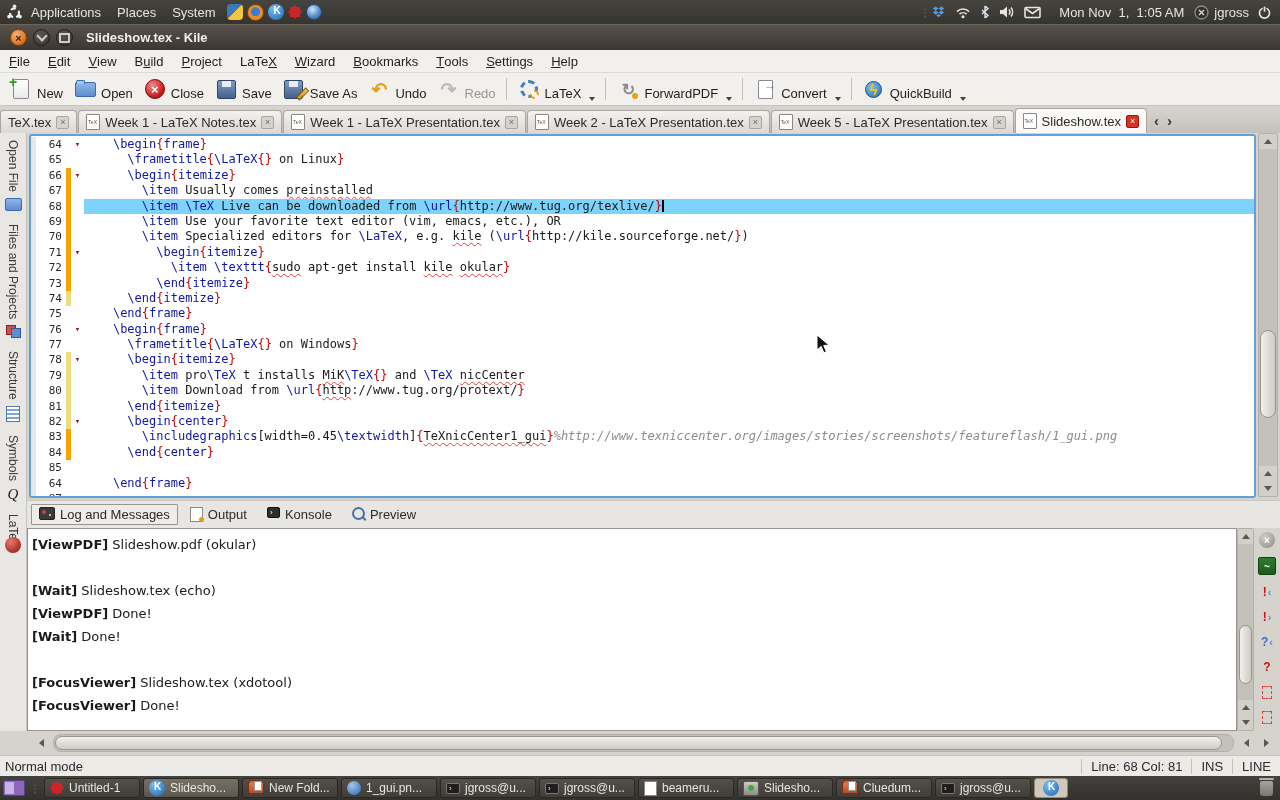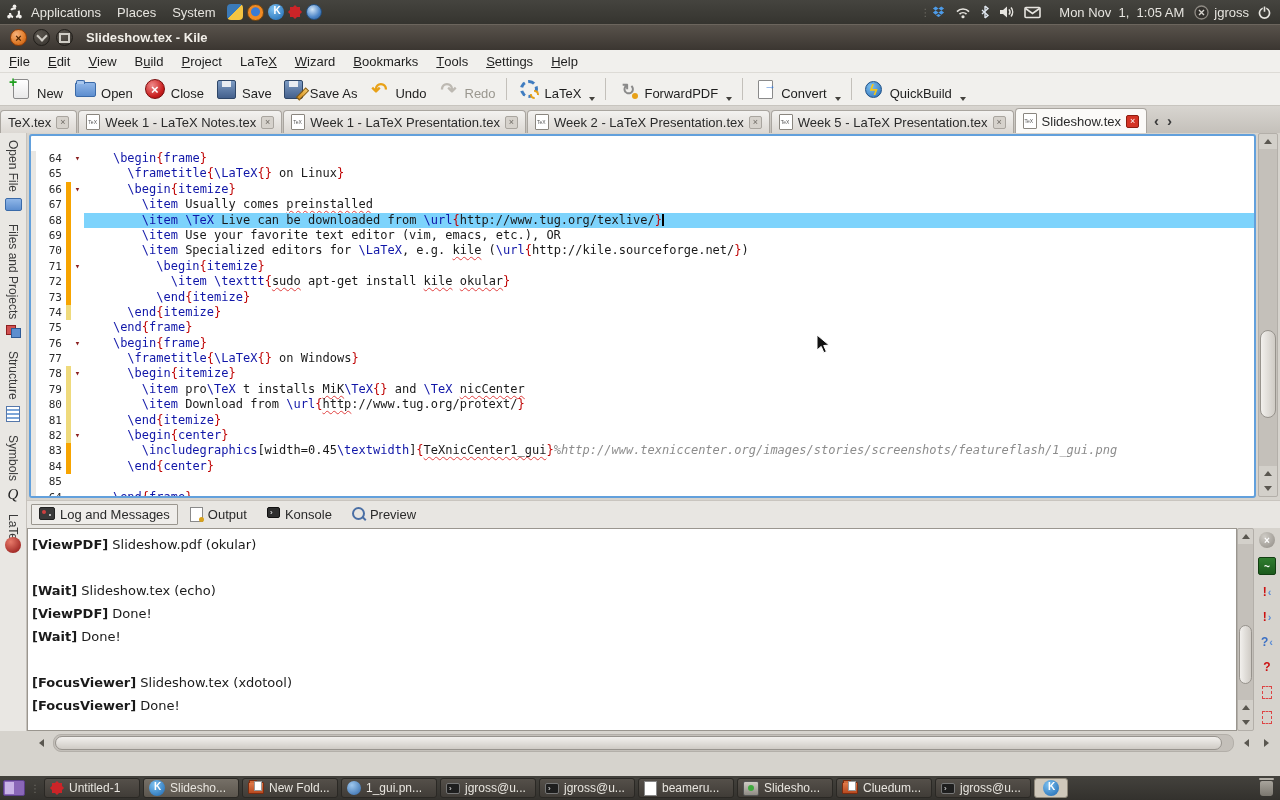--- a/index.html
+++ b/index.html
@@ -83,21 +83,21 @@
   .side-tab .sic{margin-top:6px;}
   .sicon-open-file{width:15px;height:11px;background:linear-gradient(#8fb6e8,#5d8ecf);border:1px solid #3a6aa8;border-radius:2px;}
   .sicon-files-projects{position:relative;width:15px;height:13px;}
   .sicon-files-projects::before{content:"";position:absolute;left:0;top:0;width:8px;height:8px;background:#d05050;border:1px solid #8e2020;}
   .sicon-files-projects::after{content:"";position:absolute;right:0;bottom:0;width:8px;height:8px;background:#5d8ecf;border:1px solid #2e5a96;}
   .sicon-structure{width:12px;height:14px;background:repeating-linear-gradient(#fff 0 2px,#7da6d8 2px 4px);border:1px solid #5577aa;}
   .sicon-symbols{font-family:"Liberation Serif",serif;font-style:italic;font-size:15px;color:#222;line-height:14px;}
   
   #main{position:absolute;left:27px;top:133px;width:1229px;height:367px;}
   #editor-frame{position:absolute;left:2px;top:1px;right:0;bottom:2px;border:2px solid #62a0dc;border-radius:3px;background:#fff;overflow:hidden;}
-  #editor-body{position:absolute;inset:0;padding-top:15px;}
+  #editor-body{position:absolute;inset:0;padding-top:1px;}
   .crow{display:flex;height:15.4px;line-height:15.4px;font-family:"DejaVu Sans Mono",monospace;font-size:12px;}
   .gstrip{width:5px;background:#e9e7e3;flex:none;}
   .gnum{width:26px;flex:none;text-align:right;padding-right:4px;color:#2a2a2a;font-size:11px;background:#fff;}
   .gmod{width:5px;flex:none;background:#fff;}
   .gmod.m-o{background:#f7a400;}
   .gmod.m-y{background:#efda7c;}
   .gfold{width:13px;flex:none;color:#8b2020;font-size:9px;text-align:center;background:#fff;}
   .gtext{flex:1;white-space:pre;color:#1a1a1a;}
   .crow.cur .gtext{background:#7dd3fc;}
   .seg-c{color:#1016a8;}
@@ -693,20 +693,26 @@
         <span class="h-thumb"></span>
       </span>
     <span class="sb-btn" style="width:16px;">
         <span class="tri-l"></span>
       </span>
     <span class="sb-btn" style="width:16px;">
         <span class="tri-r"></span>
       </span>
   </div>
 
+  <div id="statusbar">
+    <span class="smode">Normal mode</span>
+    <span class="scell">Line: 68 Col: 81</span>
+    <span class="scell">INS</span>
+    <span class="scell">LINE</span>
+  </div>
 
   <div id="taskbar">
     <span class="tkicon-ws"></span>
     <span class="grip">⋮</span>
     <span id="task-buttons" style="display:flex;gap:3px;">
         <span class="tkbtn">
           <span class="icon-redstar"></span>
           <span>Untitled-1</span>
         </span>
         <span class="tkbtn active">

